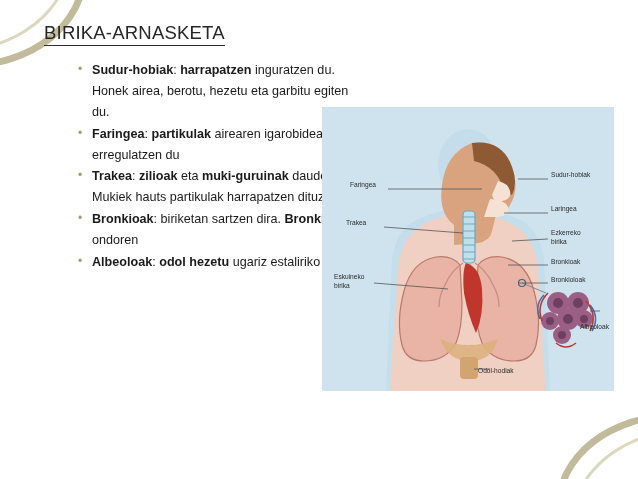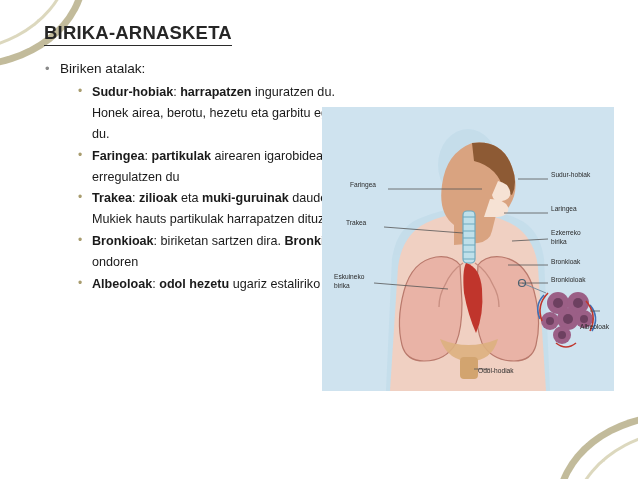--- a/index.html
+++ b/index.html
@@ -65,21 +65,21 @@
     border-left: 3px solid #d4cfae;
     border-top-left-radius: 120px 95px;
     opacity: 0.8;
   }
 
   .title {
     position: absolute;
     left: 44px;
     top: 22px;
     font-size: 18.5px;
-    font-weight: bold;
+    font-weight: normal;
     color: #262626;
     letter-spacing: 0.2px;
     border-bottom: 1.6px solid #2b2b2b;
     padding-bottom: 1px;
     display: inline-block;
   }
 
   .content {
     position: absolute;
     left: 44px;
@@ -153,21 +153,20 @@
   <div class="corner-arc-tl2"></div>
   <div class="corner-arc-tl"></div>
   <div class="corner-arc-br2"></div>
   <div class="corner-arc-br"></div>
 
   <div class="title">BIRIKA-ARNASKETA</div>
 
   <div class="content">
     <ul class="lvl1">
       <li>
-        <span class="btext">Biriken atalak:</span>
 
         <ul class="lvl2">
 
           <li class="narrow">
             <b>Sudur-hobiak</b><span>: </span><b>harrapatzen</b><span> inguratzen du. Honek airea, berotu, hezetu eta garbitu egiten du.</span>
           </li>
 
           <li class="narrow">
             <b>Faringea</b><span>: </span><b>partikulak</b><span> airearen igarobidea erregulatzen du</span>
           </li>

